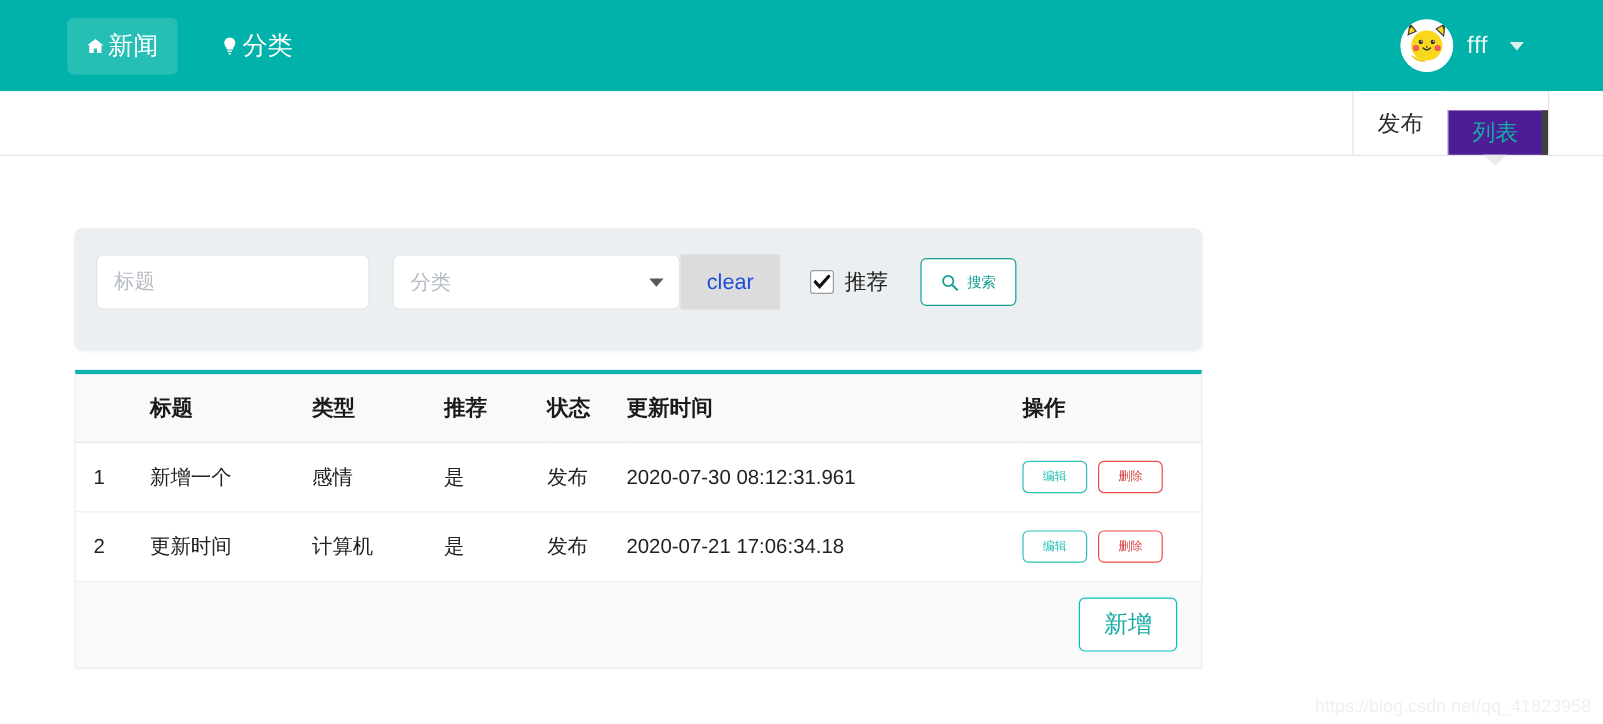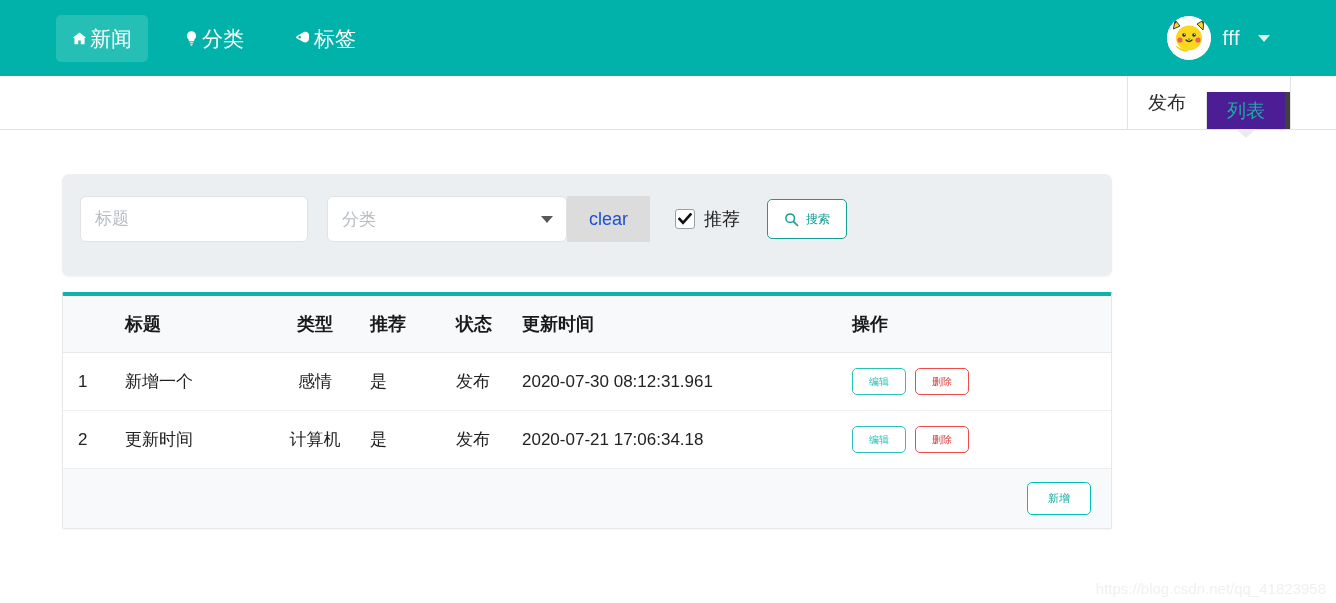--- a/index.html
+++ b/index.html
@@ -127,22 +127,22 @@
   }
   .tab-spacer { width: 46px; border-left: 1px solid #e3e3e3; background:#fff; }
 
   
   .page {
     padding: 44px 0 0 0;
     position: relative;
     height: calc(603px - 76px - 54px);
   }
   .container {
-    width: 1050px;
-    margin: 0 62px;
+    width: 940px;
+    margin: 16px 62px;
   }
 
   
   .filter-panel {
     background: #eceff1;
     border-radius: 7px;
     padding: 22px 18px 34px 18px;
     display: flex;
     align-items: flex-start;
     gap: 0;
@@ -265,21 +265,21 @@
   }
   tbody td {
     font-size: 17px;
     color: #222;
     padding: 15px 0;
     border-bottom: 1px solid #eceef0;
     white-space: nowrap;
   }
   .col-idx   { width: 62px; padding-left: 15px !important; }
   .col-title { width: 135px; }
-  .col-type  { width: 110px; text-align: center; }
+  .col-type  { width: 110px; }
   .col-rec   { width: 86px; }
   .col-state { width: 66px; }
   .col-time  { width: 330px; }
   .col-ops   { }
 
   .op-cell { display: flex; gap: 9px; }
   .btn-edit, .btn-del {
     background: #ffffff;
     border-radius: 5px;
     font-size: 10px;
@@ -295,21 +295,21 @@
     background: #f8f9fb;
     padding: 13px 20px;
     display: flex;
     justify-content: flex-end;
   }
   .btn-add {
     background: #ffffff;
     border: 1px solid #00c3b8;
     color: #17aca4;
     border-radius: 5px;
-    font-size: 11px;
+    font-size: 20px;
     padding: 8px 20px;
     cursor: pointer;
     font-family: inherit;
   }
 
   
   .watermark {
     position: absolute;
     right: 10px;
     bottom: 6px;
@@ -336,28 +336,20 @@
 
     <div class="nav-item">
       <span class="nav-icon">
         <svg width="11" height="15" viewBox="0 0 12 16">
             <path fill="#ffffff" d="M6 0C3.2 0 1 2.2 1 5c0 2 1.1 3.3 2 4.4V11h6V9.4c.9-1.1 2-2.4 2-4.4 0-2.8-2.2-5-5-5zM4 12h4v1.2H4zm.6 2.2h2.8c-.2.9-.7 1.6-1.4 1.6s-1.2-.7-1.4-1.6z"></path>
           </svg>
       </span>
       <span>分类</span>
     </div>
 
-    <div class="nav-item">
-      <span class="nav-icon">
-        <svg width="16" height="14" viewBox="0 0 17 14">
-            <path fill="#ffffff" d="M8.4 0.6 0.7 4.9c-.9.5-.9 1.8 0 2.3l7.7 4.3c2.9 1.6 6.4-.5 6.4-3.9V4.5c0-3.4-3.5-5.5-6.4-3.9zM4.2 7.6a1.5 1.5 0 1 1 0-3 1.5 1.5 0 0 1 0 3z"></path>
-          </svg>
-      </span>
-      <span>标签</span>
-    </div>
   </div>
 
   <div class="nav-right">
     <span class="avatar">
       <svg width="44" height="44" viewBox="0 0 44 44">
         <circle cx="22" cy="22" r="22" fill="#ffffff"></circle>
         <g>
           <path d="M30 8 L37 4 L36 14 Z" fill="#f9d71c" stroke="#3a3a3a" stroke-width="1"></path>
           <path d="M34.5 5.3 L37 4 L36.3 9 Z" fill="#3a3a3a"></path>
           <path d="M13 10 L8 4 L6.5 13 Z" fill="#f9d71c" stroke="#3a3a3a" stroke-width="1"></path>

